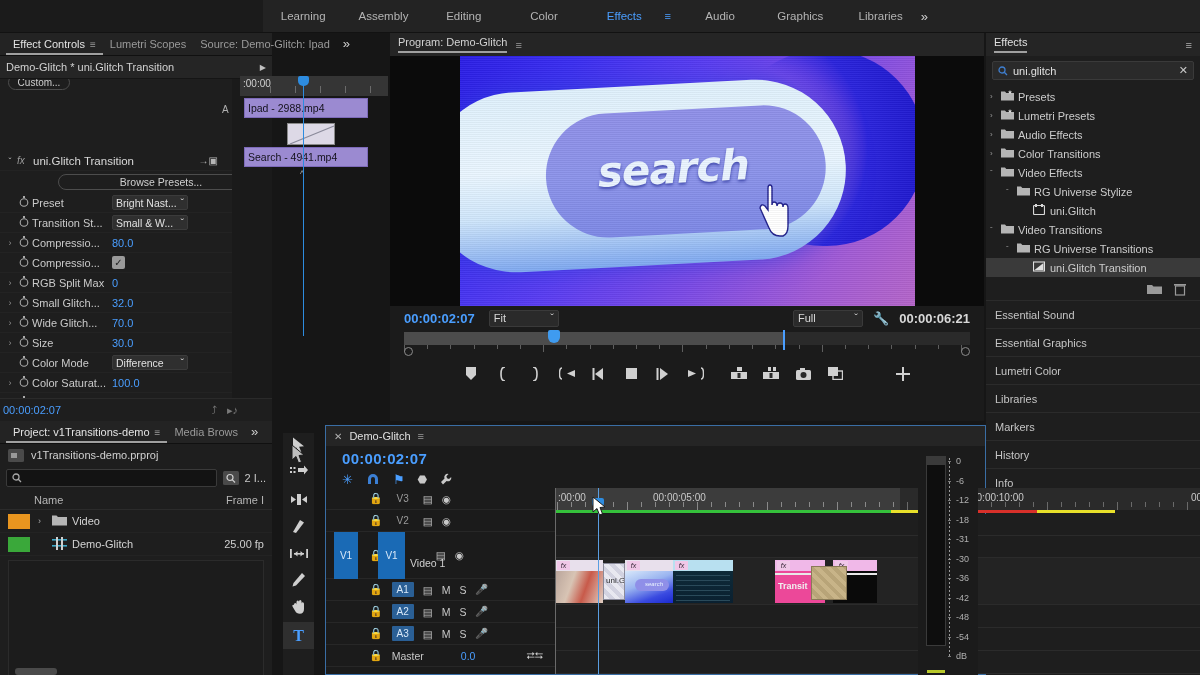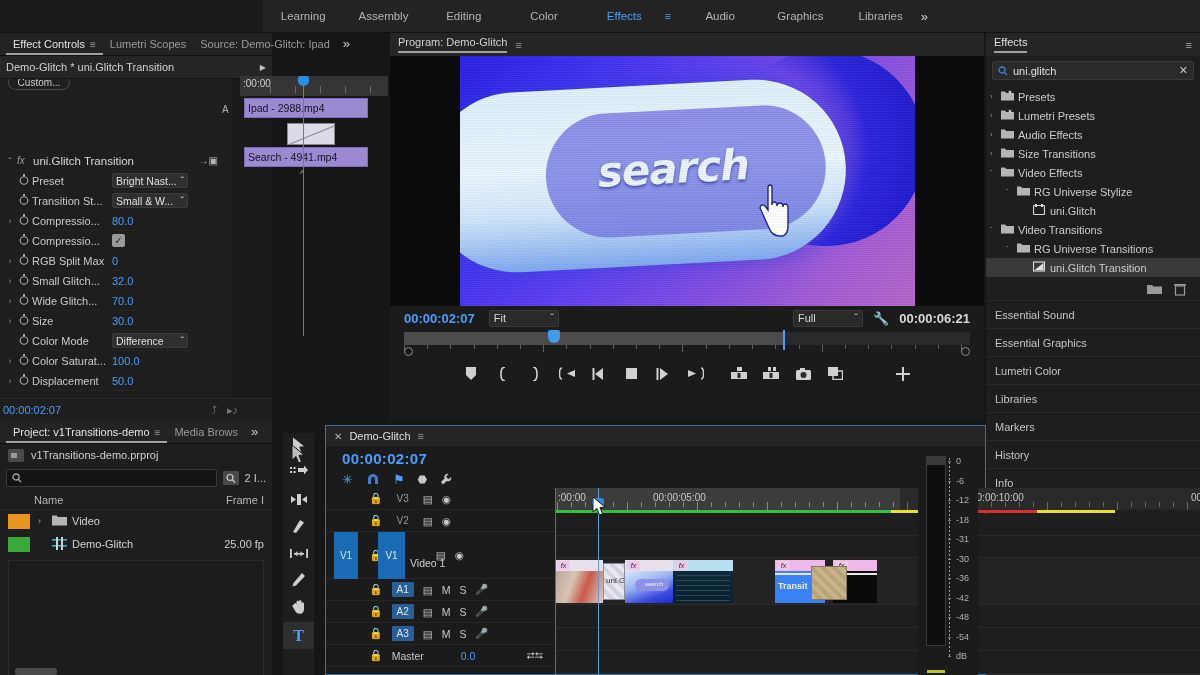--- a/index.html
+++ b/index.html
@@ -11,20 +11,21 @@
     color: #cfcfcf;
     overflow: hidden;
   }
   .app { position: relative; width: 1200px; height: 675px; background: #161616; }
 
   
   .workspace-bar {
     position: absolute; left: 0; top: 0; width: 1200px; height: 33px;
     background: #232323; display: flex; align-items: center;
     border-bottom: 1px solid #121212;
+    justify-content: center;
   }
   .ws-spacer { width: 272px; height: 100%; background: #1b1b1b; }
   .ws-item {
     padding: 0 0; margin: 0; height: 33px; line-height: 33px;
     color: #b4b4b4; font-size: 11.5px; text-align: center;
     width: 83px; cursor: default;
   }
   .ws-item.active { color: #4a9eff; }
   .ws-menuicon { width: 16px; color: #4a9eff; font-size: 11px; line-height:33px;}
   .ws-more { margin-left: auto; margin-right: 272px; color: #cfcfcf; font-size: 13px; }
@@ -234,20 +235,21 @@
       </div>
 
       <div class="ec-fxhdr" style="margin-top:50px; position:relative;">
         <span style="width:14px; text-align:center; font-size:9px; color:#bbb;">ˇ</span>
         <span style="width:16px; font-style:italic; color:#9a9a9a; font-size:10px;">fx</span>
         <span>uni.Glitch Transition</span>
         <span style="position:absolute; right:54px; color:#b5b5b5; font-size:10px;">→▣</span>
         <span style="position:absolute; right:30px; color:#9a9a9a; font-size:12px;">↺</span>
       </div>
 
+      <div class="browse-presets">Browse Presets...</div>
 
       <div id="ec-params">
           <div class="ec-row">
             <span class="ec-disc"></span>
             <span class="ec-stopwatch"><svg width="10" height="11" viewBox="0 0 10 11">
                 <circle cx="5" cy="6.5" r="3.8" fill="none" stroke="#aaa" stroke-width="1.1"></circle>
                 <rect x="4" y="0" width="2" height="2" fill="#aaa"></rect>
               </svg></span>
             <span class="ec-label">Preset</span>
             <span class="ec-dd">
@@ -561,21 +563,21 @@
           <span class="fx-folder"><svg width="13" height="11" viewBox="0 0 13 11">
               <path d="M0 1.5 L4 1.5 L5.3 3 L13 3 L13 10.5 L0 10.5 Z" fill="#b5b5b5"></path>
             </svg></span>
           <span>Audio Effects</span>
         </div>
         <div class="fx-node" style="padding-left: 4px;">
           <span class="fx-arrow">›</span>
           <span class="fx-folder"><svg width="13" height="11" viewBox="0 0 13 11">
               <path d="M0 1.5 L4 1.5 L5.3 3 L13 3 L13 10.5 L0 10.5 Z" fill="#b5b5b5"></path>
             </svg></span>
-          <span>Size Transitions</span>
+          <span>Color Transitions</span>
         </div>
         <div class="fx-node" style="padding-left: 4px;">
           <span class="fx-arrow">ˇ</span>
           <span class="fx-folder"><svg width="13" height="11" viewBox="0 0 13 11">
               <path d="M0 1.5 L4 1.5 L5.3 3 L13 3 L13 10.5 L0 10.5 Z" fill="#b5b5b5"></path>
             </svg></span>
           <span>Video Effects</span>
         </div>
         <div class="fx-node" style="padding-left: 20px;">
           <span class="fx-arrow">ˇ</span>
@@ -945,21 +947,21 @@
                 <span style="font-size:8px; color:#10202a;margin-top:28px;">Code -</span>
               </div>
               <div style="height:32px; background:linear-gradient(180deg,#0e2a38 0%,#0a2030 100%); position:relative;">
                 <div style="position:absolute; left:3px; top:2px; right:3px; height:28px; background:repeating-linear-gradient(0deg,#2a4a5a 0 1.5px,transparent 1.5px 5px);"></div>
               </div>
             </div>
             <div class="clip" style="left: 220px; width: 50px; top: 2px; height: 43px;">
               <div class="clip-hdr" style="background:#f0b8e8;">
                 <span class="fx-chip">fx</span>
               </div>
-              <div style="height:32px; background:#3b82f6; position:relative;">
+              <div style="height:32px; background:#ec4899; position:relative;">
                 <div style="position:absolute; left:0; top:2px; width:100%; height:1.5px; background:#e8e8e8;"></div>
                 <div style="position:absolute; left:3px; top:10px; font-size:9px; color:#f0f0f0; font-weight:bold;">Transit</div>
               </div>
             </div>
             <div class="clip" style="left: 278px; width: 44px; top: 2px; height: 43px;">
               <div class="clip-hdr" style="background:#f0b8e8;">
                 <span class="fx-chip">fx</span>
               </div>
               <div style="height:32px; background:#0a0a0a; position:relative;">
                 <div style="position:absolute; left:0; top:2px; width:100%; height:1.5px; background:#e8e8e8;"></div>

